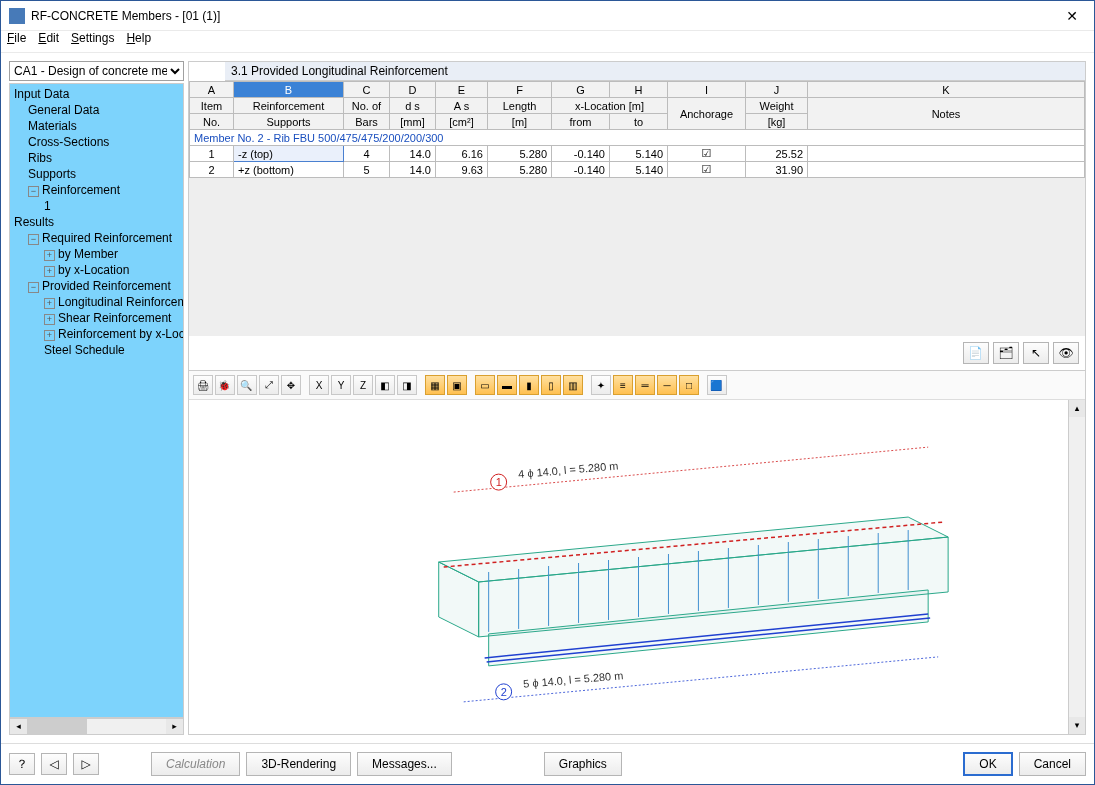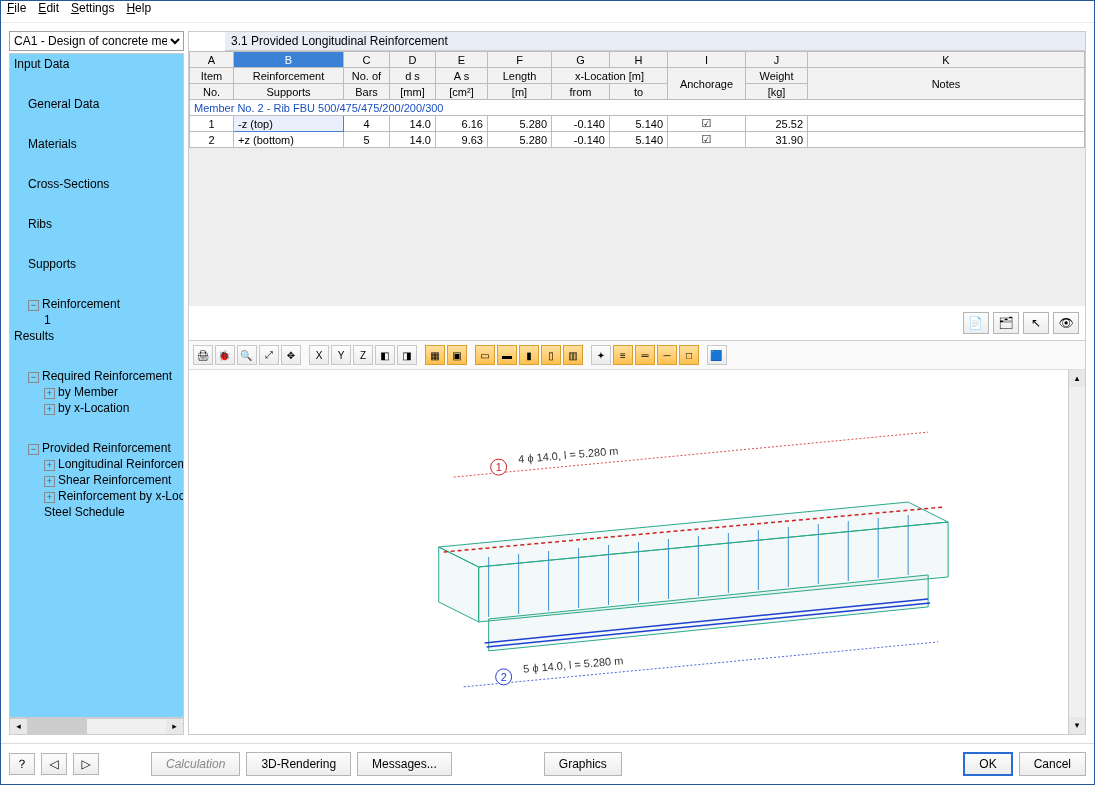--- a/index.html
+++ b/index.html
@@ -11,21 +11,21 @@
 .titlebar .close { font-size: 14px; padding: 0 8px; cursor: default; }
 .menubar { height: 22px; display: flex; align-items: flex-start; padding: 0 6px; gap: 12px; border-bottom: 1px solid #eaeaea; }
 .menubar span { cursor: default; }
 .menubar span u { text-decoration: underline; }
 .body { flex: 1; display: flex; padding: 8px; gap: 4px; }
 .leftpanel { width: 175px; display: flex; flex-direction: column; }
 .leftpanel select { width: 100%; border: 1px solid #a0a0a0; height: 20px; background: #fff; }
 .tree { flex: 1; border: 1px solid #ccc; margin-top: 2px; padding: 2px; overflow: auto; background: #7dd3fc; }
 .tree-item { padding: 1px 2px; white-space: nowrap; cursor: default; }
 .tree-header { font-weight: normal; }
-.indent1 { padding-left: 16px; margin-top: 24px; }
+.indent1 { padding-left: 16px; }
 .indent2 { padding-left: 32px; }
 .expander { display: inline-block; width: 11px; height: 11px; border: 1px solid #888; text-align: center; line-height: 9px; font-size: 9px; margin-right: 3px; color: #555; }
 .hscroll { height: 17px; background: #f0f0f0; border: 1px solid #ccc; display: flex; }
 .hscroll .arrow { width: 17px; background: #e8e8e8; text-align: center; line-height: 15px; font-size: 9px; }
 .hscroll .thumb { width: 60px; background: #cdcdcd; }
 .rightpanel { flex: 1; display: flex; flex-direction: column; border: 1px solid #ccc; }
 .section-title { background: #e9eef6; padding: 2px 6px; border-bottom: 1px solid #ccc; font-weight: normal; margin-left: 36px; }
 .table-area { height: 290px; border-bottom: 1px solid #ccc; overflow: hidden; display:flex; flex-direction:column; }
 table { border-collapse: collapse; width: 100%; table-layout: fixed; }
 th, td { border: 1px solid #bcbcbc; padding: 0 4px; height: 16px; font-size: 11px; text-align: center; }
@@ -59,20 +59,25 @@
 svg .stirrup { stroke:#4090d0; stroke-width:1; fill:none;}
 svg .label-line { stroke:#d02020; stroke-width:0.8; stroke-dasharray:2 2;}
 svg .label-line-b { stroke:#2040d0; stroke-width:0.8; stroke-dasharray:2 2;}
 svg text { font-size:11px; }
 .circle-num { fill:#fff; stroke:#d02020; }
 </style>
 </head>
 <body>
 
 <div class="window">
+  <div class="titlebar">
+    <div class="icon"></div>
+    <div class="title">RF-CONCRETE Members - [01 (1)]</div>
+    <div class="close">✕</div>
+  </div>
   <div class="menubar">
     <span><u>F</u><span></span>ile</span>
     <span><u>E</u>dit</span>
     <span><u>S</u>ettings</span>
     <span><u>H</u>elp</span>
   </div>
   <div class="body">
     <div class="leftpanel">
       <select>
         <option>CA1 - Design of concrete memb</option>

